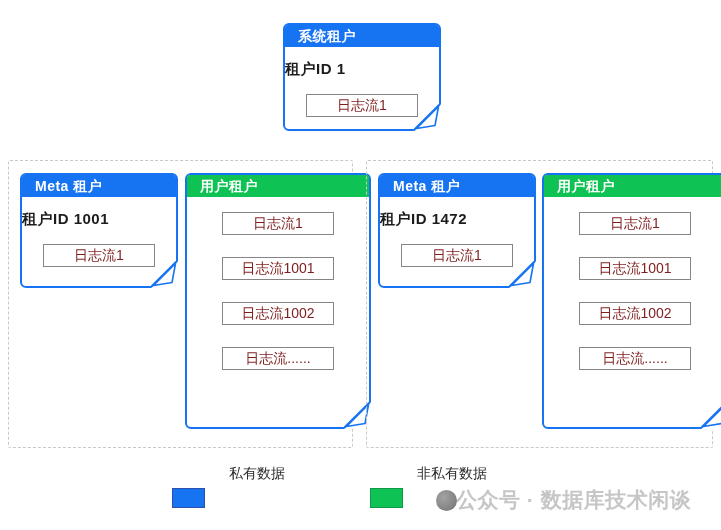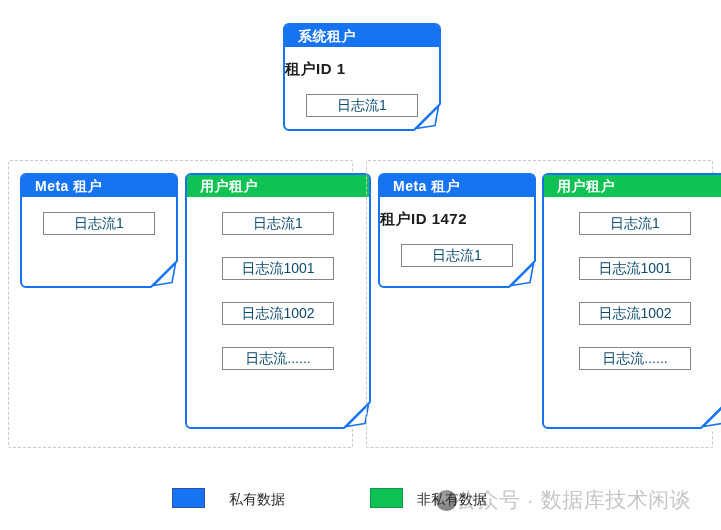--- a/index.html
+++ b/index.html
@@ -32,21 +32,21 @@
     font-size:15px;font-weight:bold;color:#1c1c1c;
     letter-spacing:.5px;
   }
   .streams{
     margin-top:15px;
     display:flex;flex-direction:column;align-items:center;gap:22px;
   }
   .stream{
     width:112px;height:23px;line-height:21px;
     border:1px solid #858585;background:#fff;
-    text-align:center;font-size:14px;color:#0c4a6e;
+    text-align:center;font-size:14px;color:#7f1d1d;
   }
   .dogear{position:absolute;right:-2px;bottom:-2px;width:27px;height:27px;}
 
   
   #system-box{left:283px;top:23px;width:158px;height:108px;}
   .cluster{
     position:absolute;
     border:1.5px dashed #c8c8c8;border-radius:2px;
     width:345px;height:288px;top:160px;
   }
@@ -56,33 +56,33 @@
   .cluster .user-box{left:176px;top:12px;width:186px;height:256px;}
   #cluster-1 .user-box{left:175px;}
 
   
   .legend-swatch{
     position:absolute;width:33px;height:20px;top:488px;z-index:3;
   }
   .legend-swatch.blue{background:#1674f2;border:1px solid #2d50a8;}
   .legend-swatch.green{background:#0ec254;border:1px solid #12984a;}
   .legend-label{
-    position:absolute;top:489px;z-index:3;
+    position:absolute;top:463px;z-index:3;
     font-size:14px;line-height:20px;color:#2a2a2a;white-space:nowrap;
   }
   #legend-swatch-0{left:172px;}
   #legend-label-0{left:229px;}
   #legend-swatch-1{left:370px;}
   #legend-label-1{left:417px;}
 
   
   #watermark-text{
     position:absolute;left:456px;top:487px;z-index:1;
     font-size:21px;line-height:26px;color:#c6c6c6;
-    white-space:nowrap;letter-spacing:.5px;
+    white-space:nowrap;letter-spacing:.5px;font-weight:bold;
   }
   #watermark-logo{
     position:absolute;left:436px;top:490px;z-index:2;
     width:21px;height:21px;border-radius:50%;
     background:radial-gradient(circle at 35% 35%, #a3a3a3, #7e7e7e 75%);
   }
 </style>
 </head>
 <body>
 
@@ -95,20 +95,21 @@
   <svg class="dogear" viewBox="0 0 27 27">
     <polygon points="0,27 27,27 27,0" fill="#ffffff"></polygon>
     <path d="M0,26 L26,0" fill="none" stroke="#1674f2" stroke-width="2"></path>
     <path d="M2.5,24.5 L21,21.5 L24.5,2.5 Z" fill="#ffffff" stroke="#1674f2" stroke-width="1.6" stroke-linejoin="round"></path>
   </svg>
 </div>
 
 <div id="cluster-0" class="cluster">
   <div class="tenant-box meta-box">
     <div class="tenant-header blue">Meta 租户</div>
+    <div class="tenant-id">租户ID 1001</div>
     <div class="streams">
         <div class="stream">日志流1</div>
       </div>
     <svg class="dogear" viewBox="0 0 27 27">
       <polygon points="0,27 27,27 27,0" fill="#ffffff"></polygon>
       <path d="M0,26 L26,0" fill="none" stroke="#1674f2" stroke-width="2"></path>
       <path d="M2.5,24.5 L21,21.5 L24.5,2.5 Z" fill="#ffffff" stroke="#1674f2" stroke-width="1.6" stroke-linejoin="round"></path>
     </svg>
   </div>
   <div class="tenant-box user-box">

